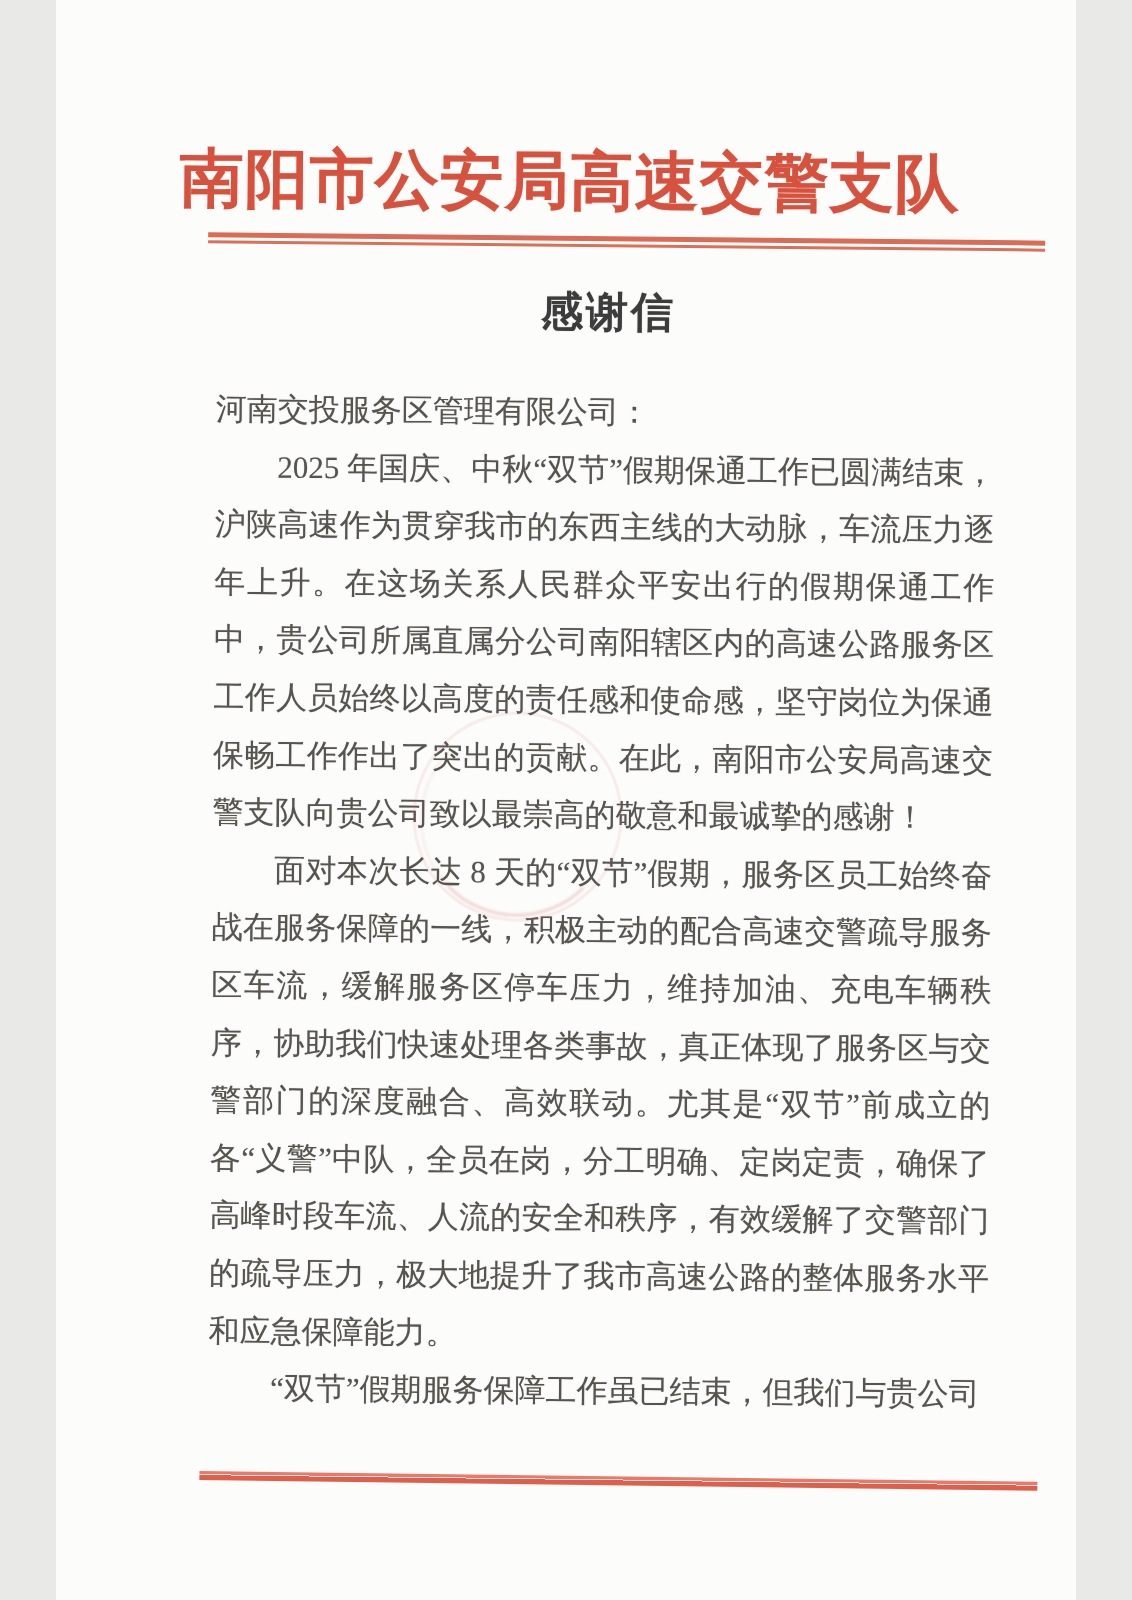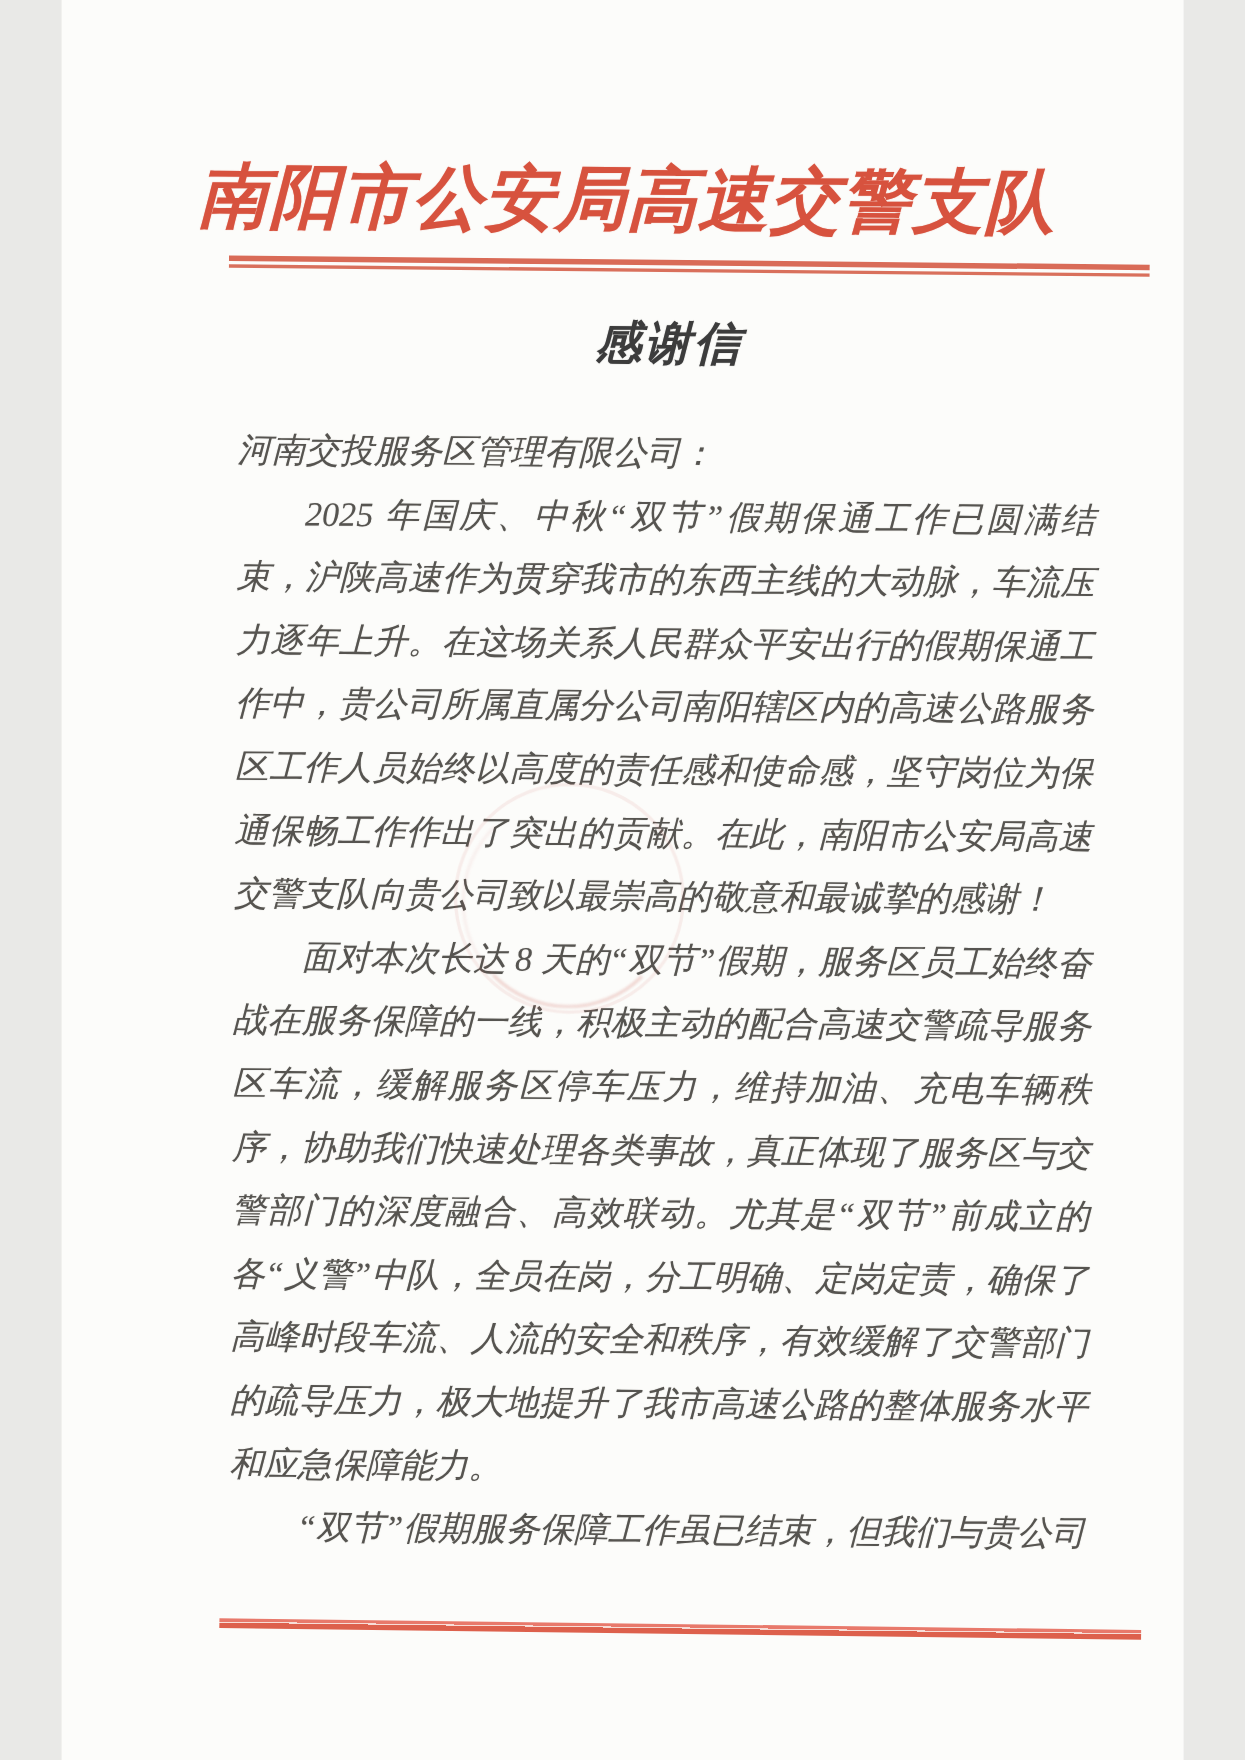--- a/index.html
+++ b/index.html
@@ -8,21 +8,20 @@
     background: #e9e9e7;
   }
   .page {
     position: relative;
     width: 1020px;
     height: 1600px;
     margin: 0 auto;
     background: #fcfcfa;
     overflow: hidden;
     font-family: "Liberation Serif", "DejaVu Serif", serif;
-    font-style: italic;
   }
   
   .scan-wrapper {
     position: absolute;
     inset: 0;
     transform: rotate(0.45deg);
     transform-origin: 50% 40%;
   }
   .letterhead-title {
     position: absolute;

